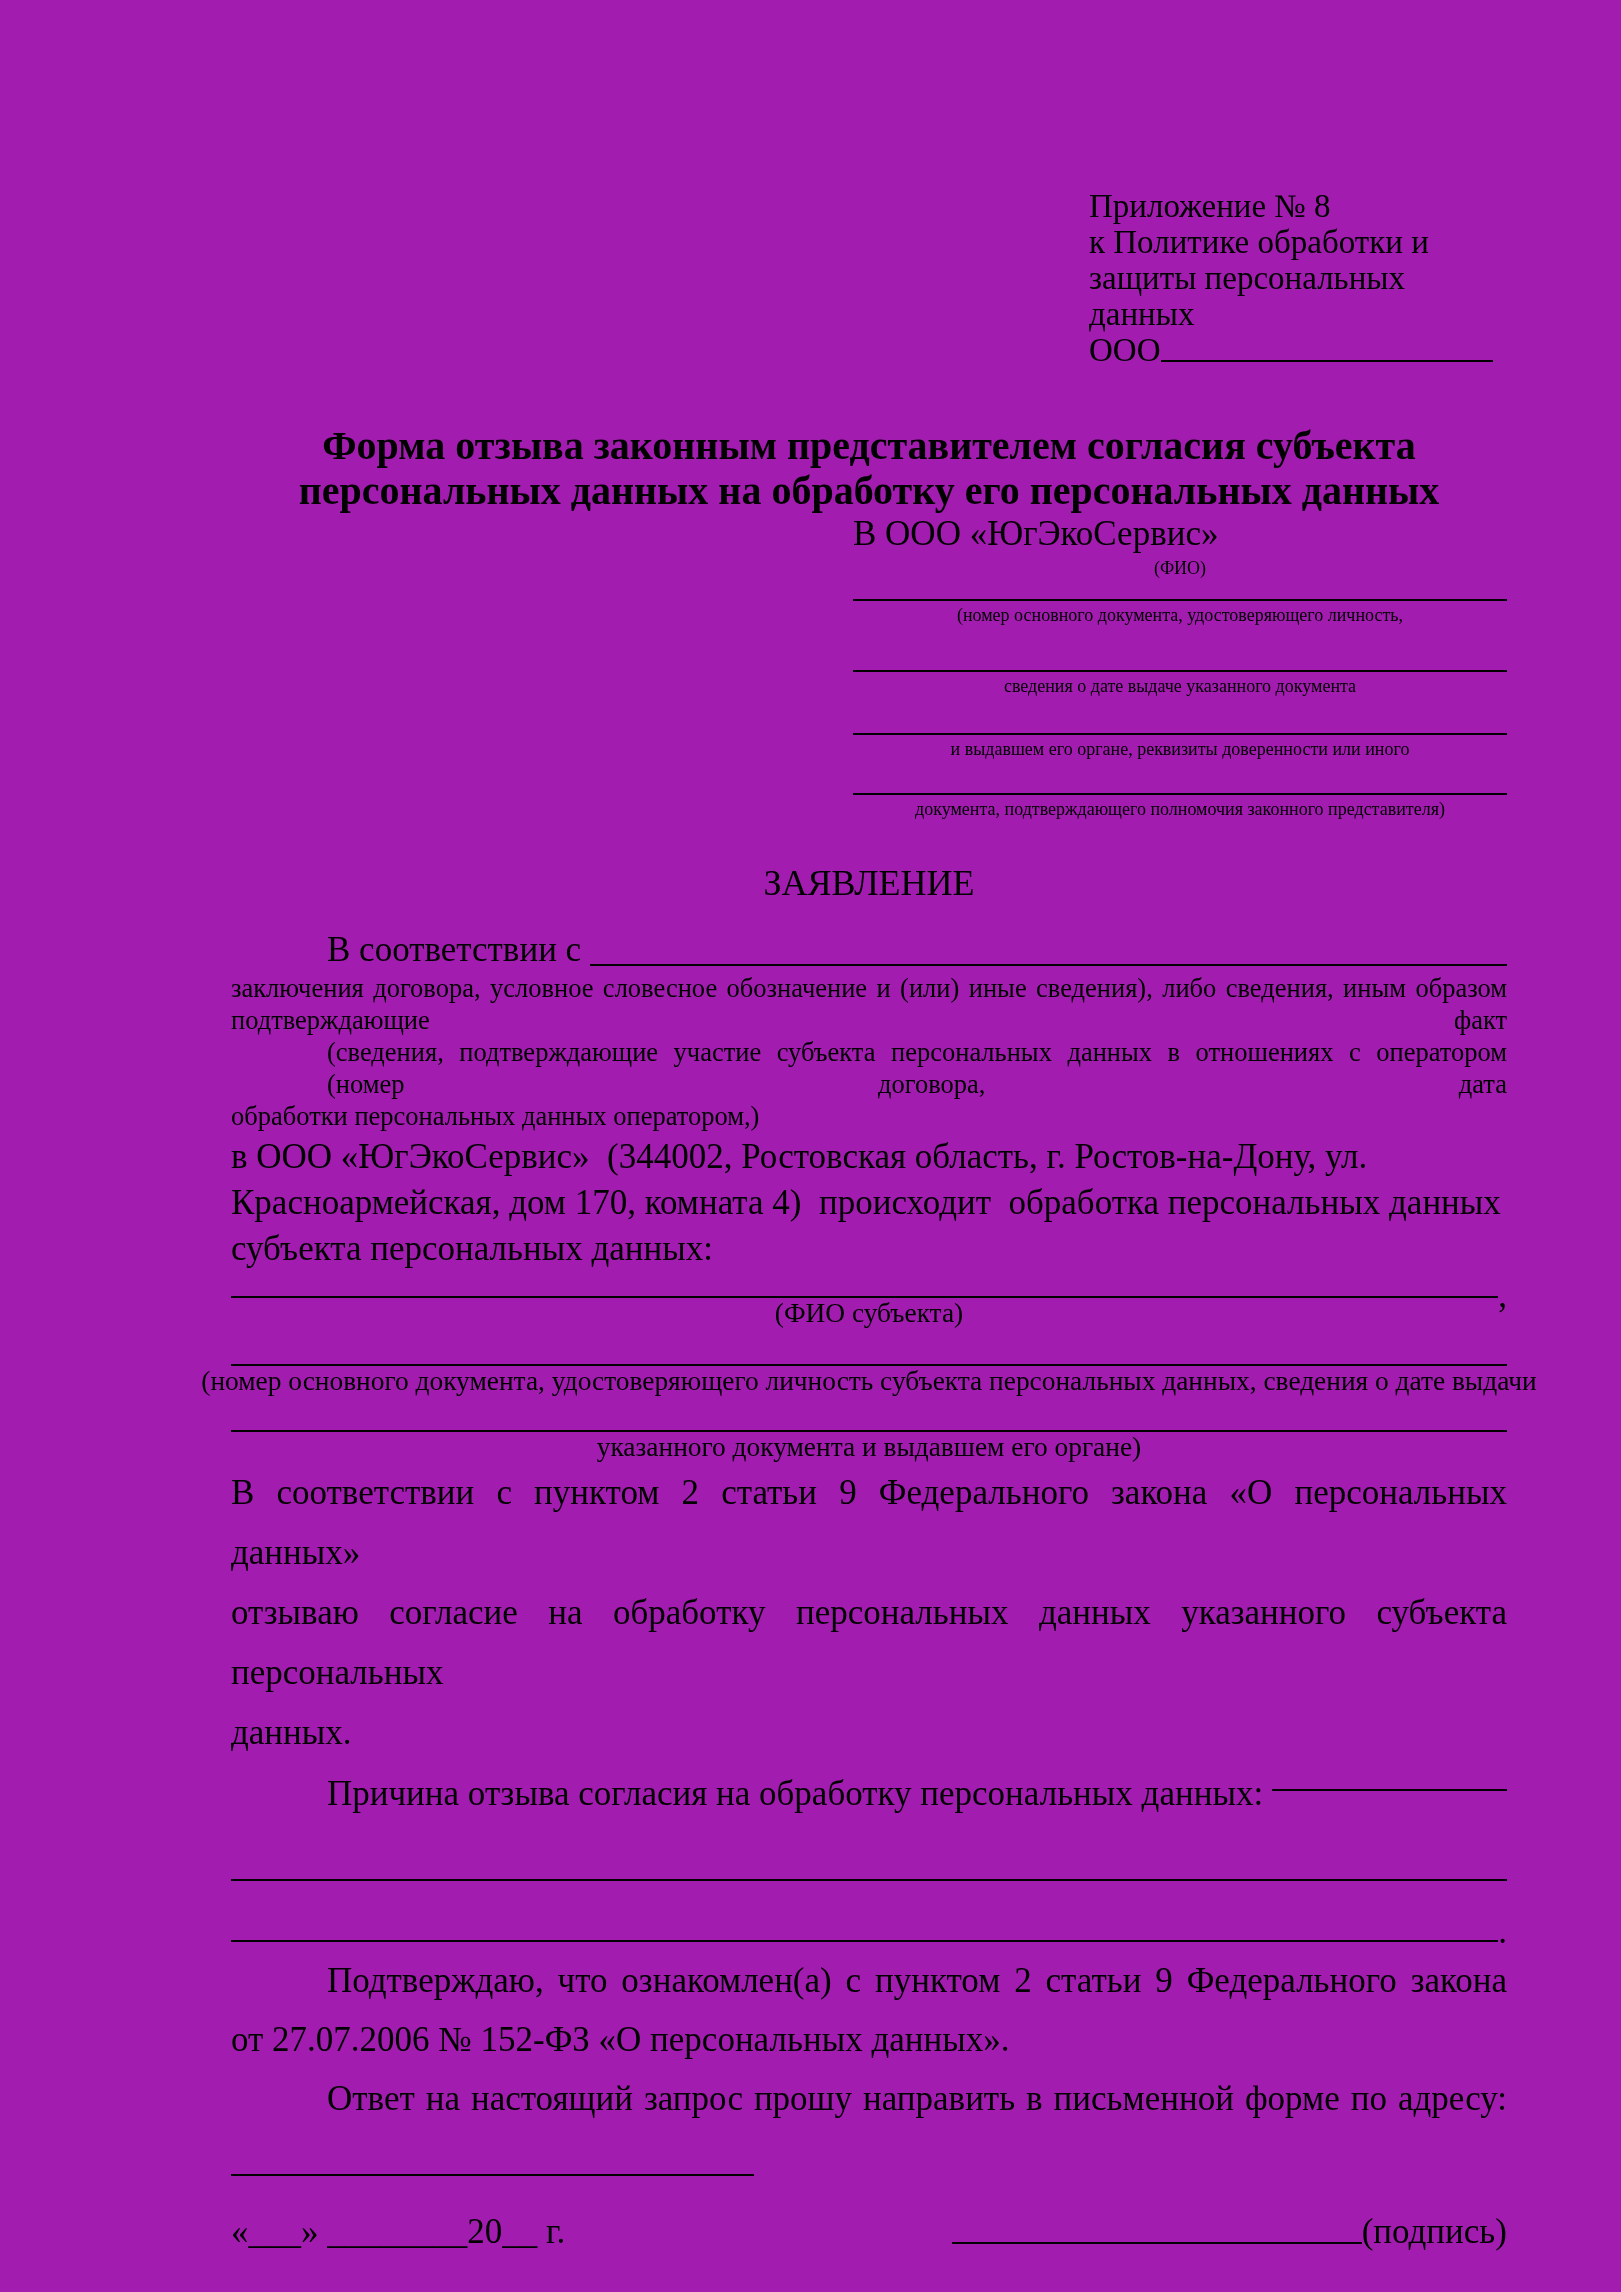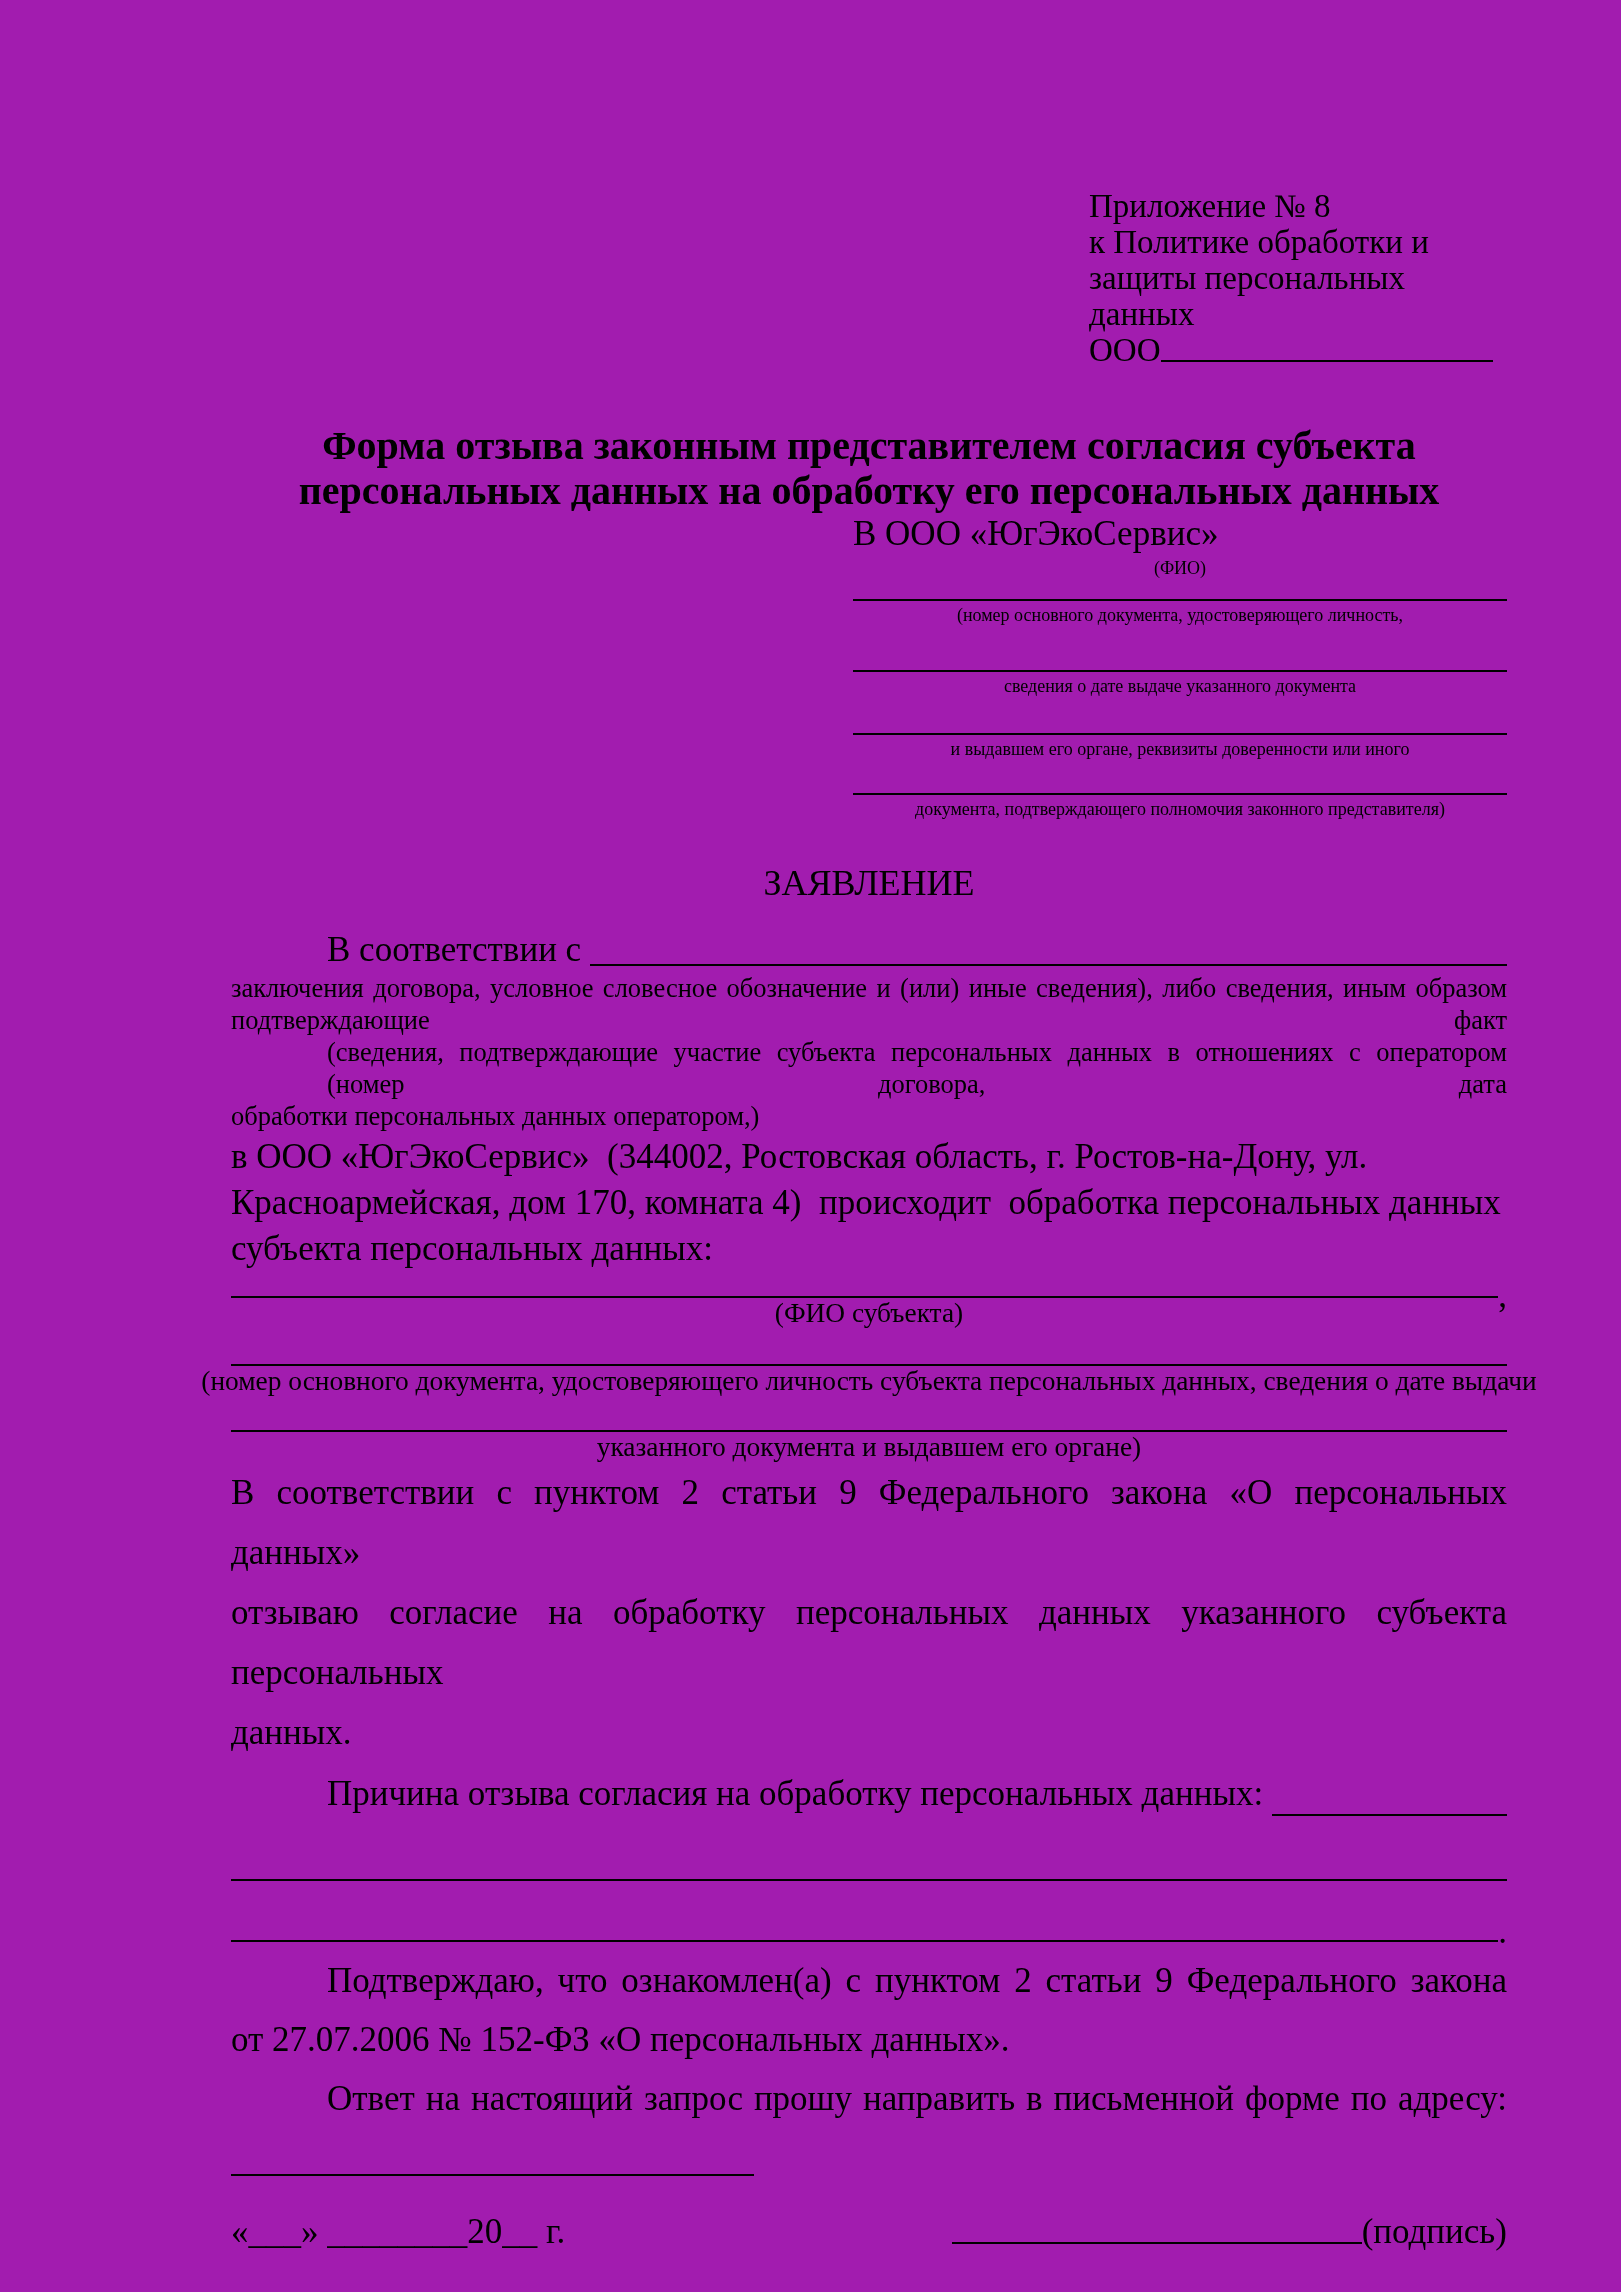--- a/index.html
+++ b/index.html
@@ -42,21 +42,21 @@
   .operator { margin-top:2px; line-height:46px; }
 
   .subject-blank { height:25.5px; align-items:flex-end; }
   .subject-blank .bfill { flex:1 1 auto; align-self:stretch; border-bottom:2.9px solid #000; }
   .hang { line-height:19.6px; transform:translateY(7.8px); }
 
   .capmid { font-size:27.4px; line-height:31px; }
   .dl1 { height:37px; } .dl2 { height:35px; }
 
   .para15 { line-height:60px; }
-  .reason { margin-top:2px; height:57px; line-height:57px; }
+  .reason { margin-top:2px; height:57px; line-height:57px;align-items:center; }
   .reason .label { padding-left:96px; }
   .blank-tall1 { height:59px; border-bottom:2.9px solid #000; }
   .blank-tall2 { height:61px; align-items:flex-end; }
   .blank-tall2 .bfill { flex:1 1 auto; align-self:stretch; border-bottom:2.9px solid #000; }
   .dot { line-height:23.5px; transform:translateY(2px); }
 
   .confirm { margin-top:9.8px; line-height:59px; }
   .reply-l1 { line-height:59px; }
   .reply-row { height:55px; align-items:flex-end; }
   .reply-blank { width:523px; height:39px; border-bottom:2.9px solid #000; margin-bottom:7.8px; }

